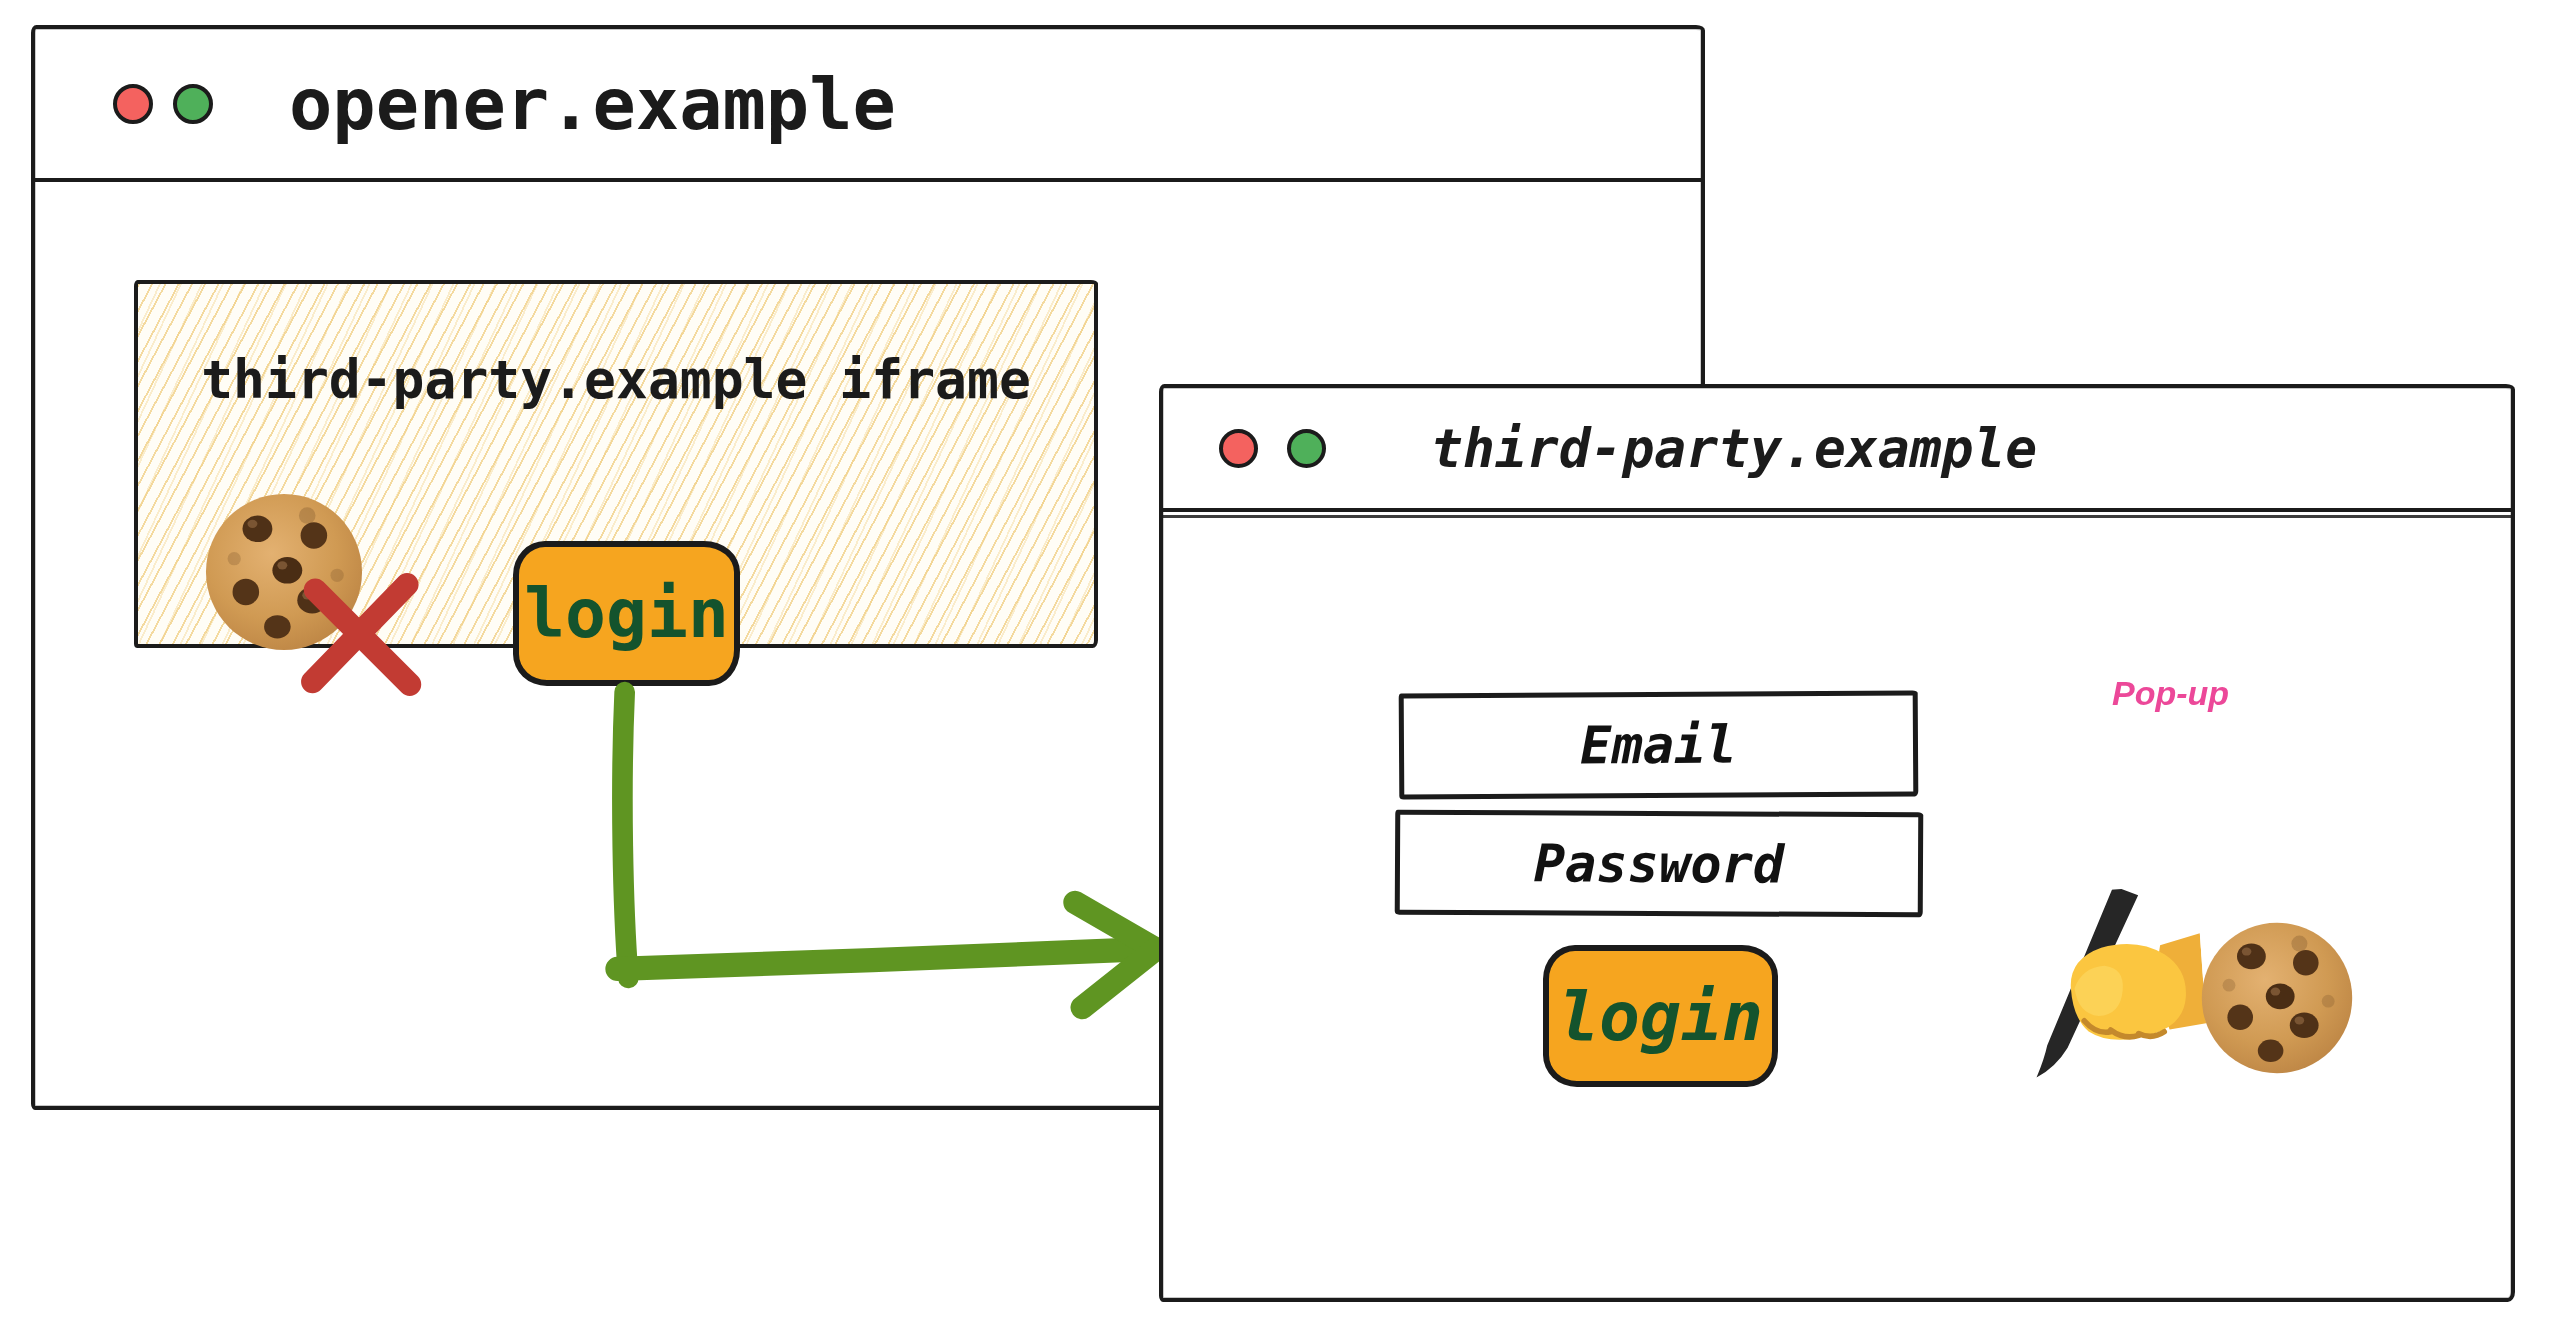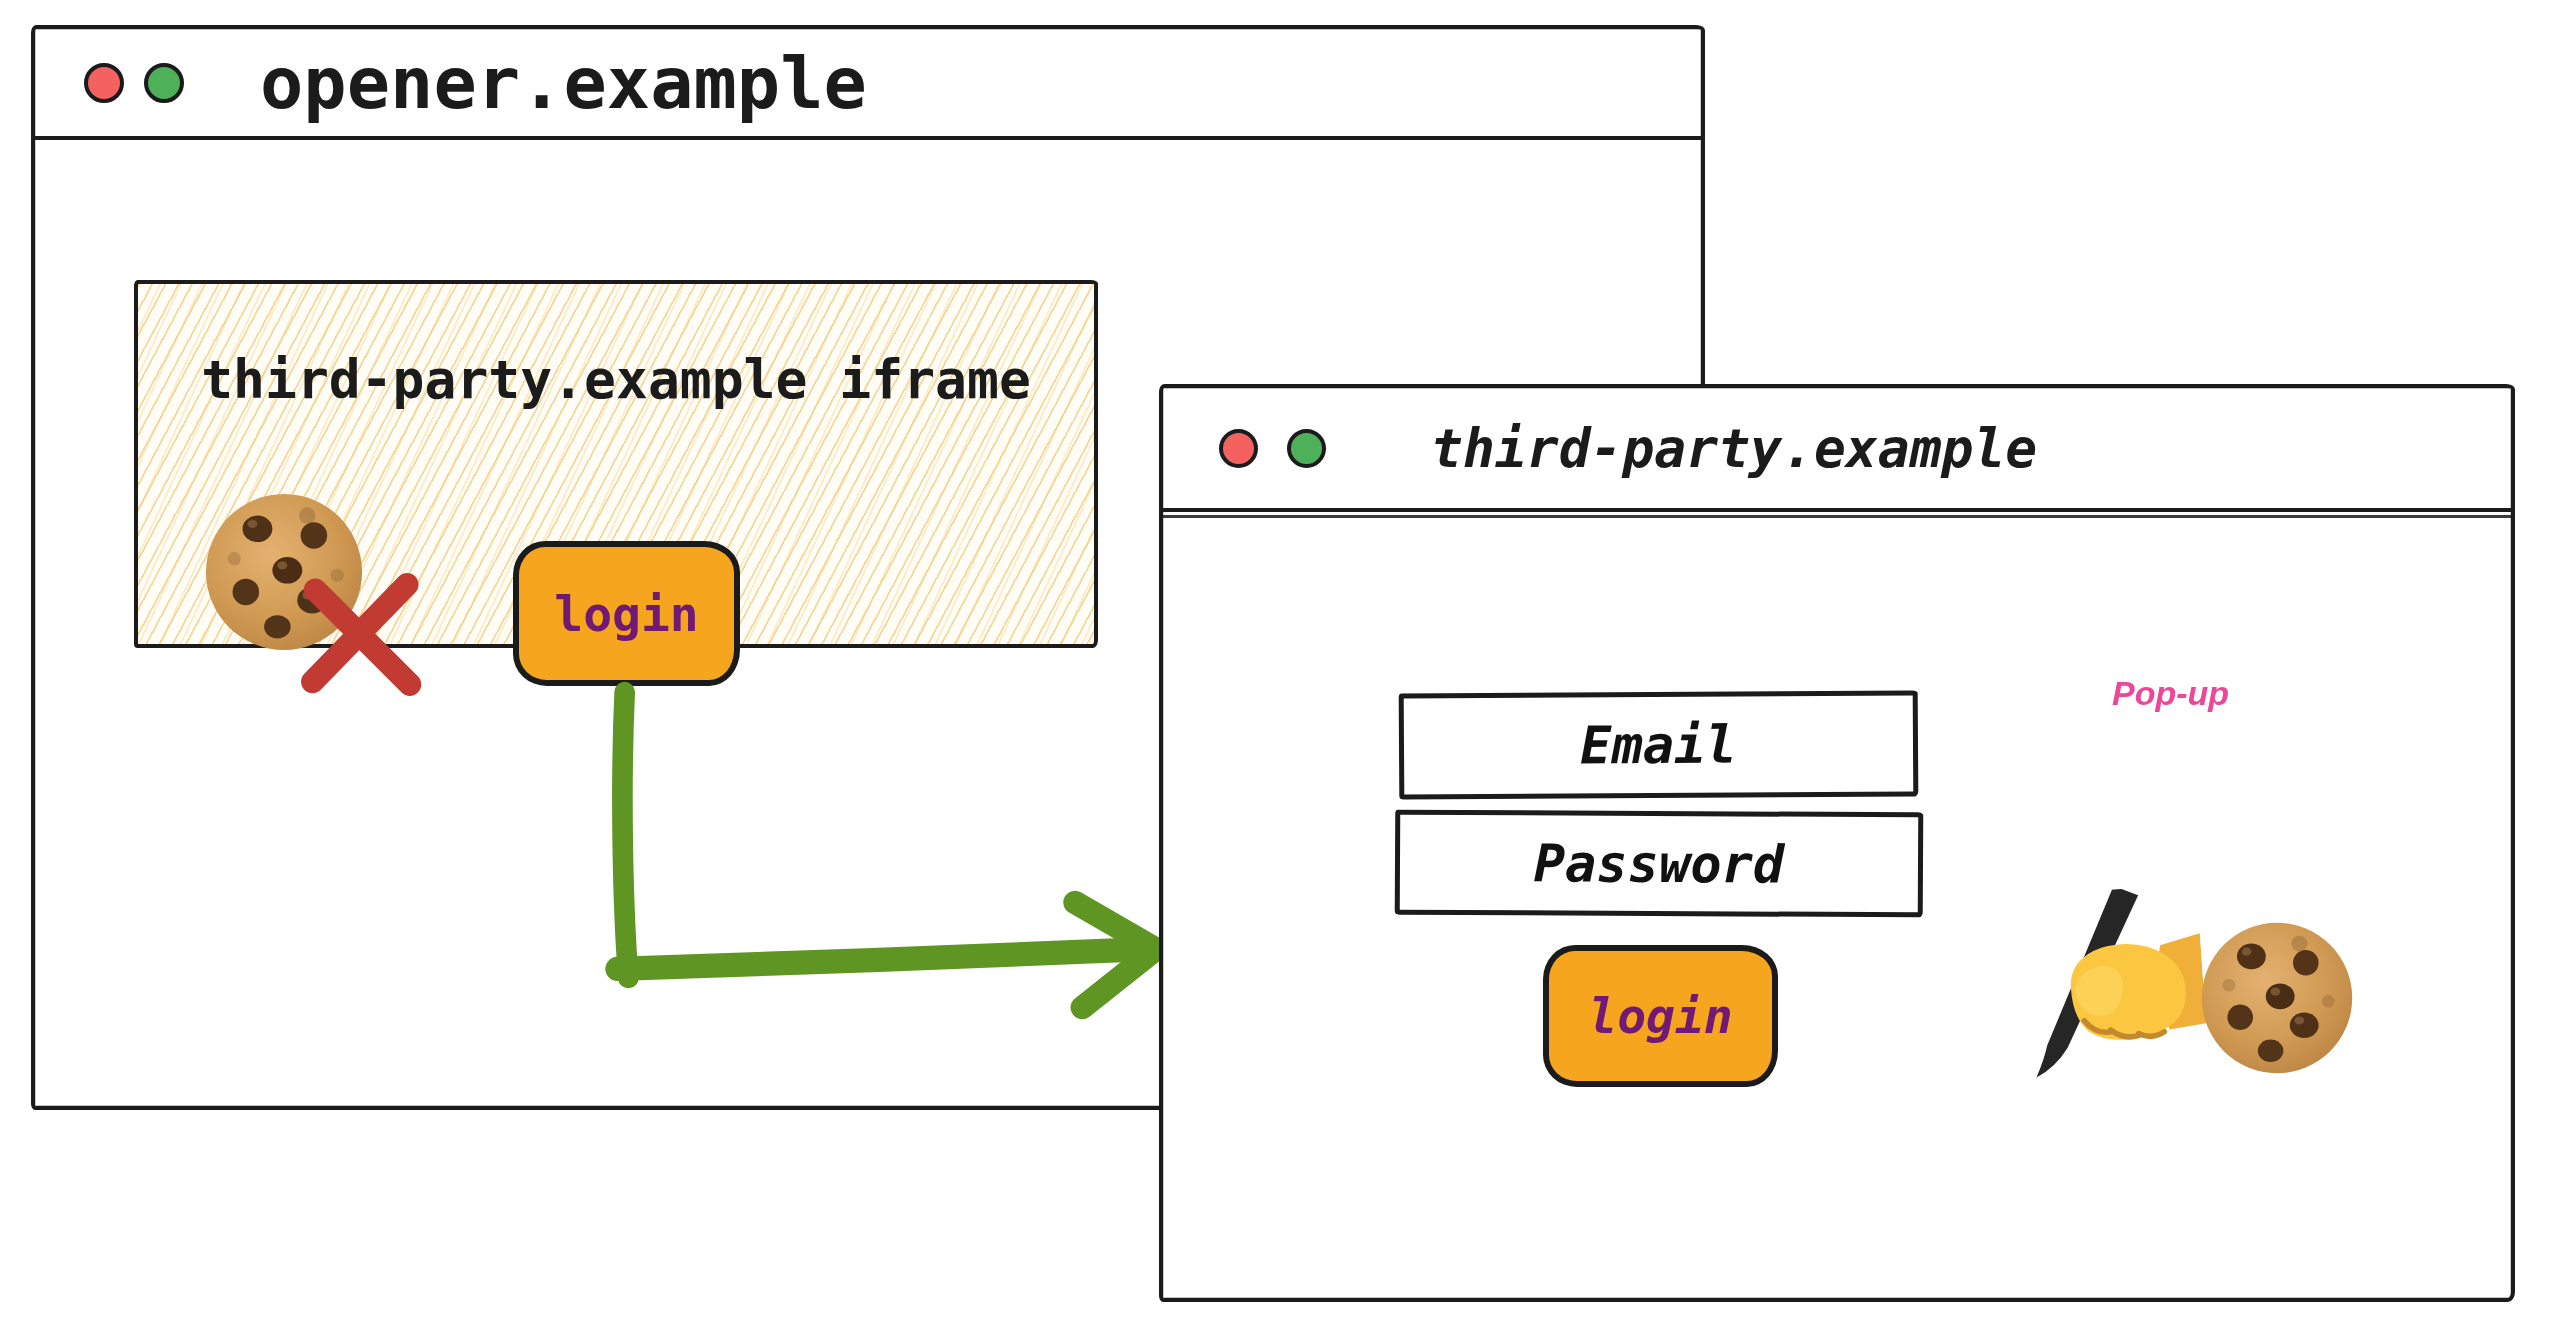--- a/index.html
+++ b/index.html
@@ -40,42 +40,42 @@
   }
   .iframe-title{
     position:absolute;left:0;right:0;top:65px;text-align:center;
     font-weight:bold;font-size:53px;white-space:nowrap;
   }
   
   .login-btn{
     position:absolute;display:flex;align-items:center;justify-content:center;
     background:#F6A51F;border:6.3px solid #1b1b1b;box-sizing:border-box;
     border-radius:32px 36px 31px 34px / 34px 31px 36px 32px;
-    font-weight:bold;font-size:48px;color:#701a75;cursor:pointer;
+    font-weight:bold;font-size:68px;color:#14532d;cursor:pointer;
   }
   .field{
     position:absolute;display:flex;align-items:center;justify-content:center;
     background:#ffffff;border:5.4px solid #1b1b1b;box-sizing:border-box;
     border-radius:2.7px 5.4px 3.6px 4.5px / 4.5px 2.7px 5.4px 3.6px;
     font-weight:bold;font-size:52px;color:#111;
   }
   .popup-label{
     position:absolute;font-family:"Liberation Sans","DejaVu Sans",sans-serif;
     font-weight:600;font-size:34px;color:#ec4899;white-space:nowrap;
   }
   .icon-abs{position:absolute;}
   svg{display:block;}
 </style>
 </head>
 <body>
 
 <div class="canvas">
 
   <div class="window" style="left:31px;top:25px;width:1666px;height:1077px;z-index:1;">
-    <div class="titlebar" style="height:111px;padding-left:49px;gap:20px;">
+    <div class="titlebar" style="height:153px;padding-left:78px;gap:20px;">
       <div class="dot" style="background:#F4625F;"></div>
       <div class="dot" style="background:#4FB05A;"></div>
       <div class="win-title" style="font-size:72px;margin-left:56px;">opener.example</div>
     </div>
 
     <div class="iframe-box hatch" style="left:99px;top:251px;width:964px;height:368px;">
       <div class="iframe-title">third-party.example iframe</div>
 
       <div class="icon-abs" style="left:63px;top:205px;width:166px;height:166px;">
         <svg width="166" height="166" viewBox="0 0 100 100">

